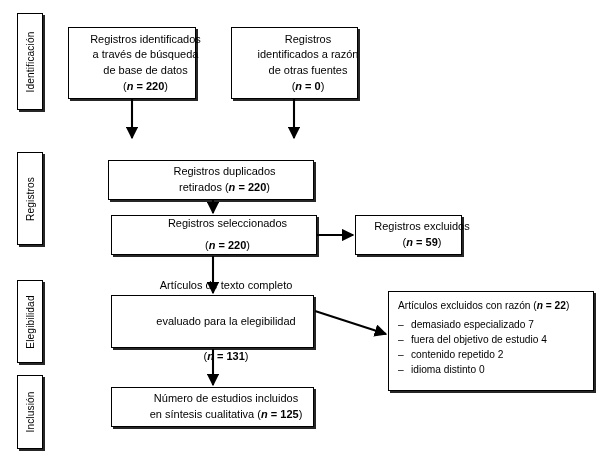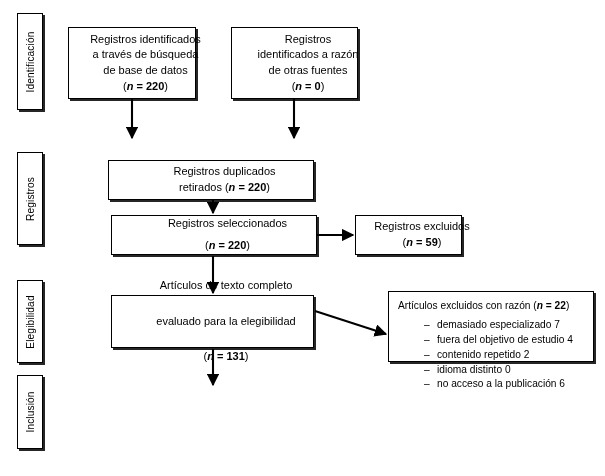--- a/index.html
+++ b/index.html
@@ -64,21 +64,21 @@
   .reasons {
     align-items: flex-start;
     justify-content: flex-start;
     text-align: left;
     padding: 7px 0 6px 9px;
     font-size: 10.2px;
     line-height: 1.46;
   }
   .reasons .title { display: block; margin-bottom: 4px; white-space: nowrap; }
   .reasons ul { list-style: none; margin: 0; padding: 0; }
-  .reasons li { white-space: nowrap; margin-left: 26px; }
+  .reasons li { white-space: nowrap; }
   .reasons li .dash { display: inline-block; width: 13px; }
 
   
   svg.edges {
     position: absolute;
     left: 0; top: 0;
     width: 605px; height: 476px;
     pointer-events: none;
   }
 </style>
@@ -153,25 +153,28 @@
     <span class="ln">Registros excluidos</span>
     <span class="ln n"><span>(</span><i>n</i><b> = </b><b>59</b><span>)</span></span>
   </div>
 
   <div class="box" style="left:111px; top:295px; width:203px; height:53px;gap:20px;">
     <span class="ln">Artículos de texto completo</span>
     <span class="ln">evaluado para la elegibilidad</span>
     <span class="ln n"><span>(</span><i>n</i><b> = </b><b>131</b><span>)</span></span>
   </div>
 
-  <div class="box reasons" style="left:388px; top:291px; width:206px; height:71px;">
+  <div class="box reasons" style="left:388px; top:291px; width:206px; height:100px;">
     <span class="title n"><span>Artículos excluidos con razón </span><span>(</span><i>n</i><b> = </b><b>22</b><span>)</span></span>
     <ul>
       <li><span class="dash">–</span><span>demasiado especializado 7</span></li>
       <li><span class="dash">–</span><span>fuera del objetivo de estudio 4</span></li>
       <li><span class="dash">–</span><span>contenido repetido 2</span></li>
       <li><span class="dash">–</span><span>idioma distinto 0</span></li>
-      <li><span class="dash">–</span><span>no acceso a la publicación 6</span></li>
     </ul>
   </div>
 
+  <div class="box" style="left:111px; top:387px; width:203px; height:40px;">
+    <span class="ln">Número de estudios incluidos</span>
+    <span class="ln n"><span>en síntesis cualitativa </span><span>(</span><i>n</i><b> = </b><b>125</b><span>)</span></span>
+  </div>
 
 </div>
 
 </body></html>

